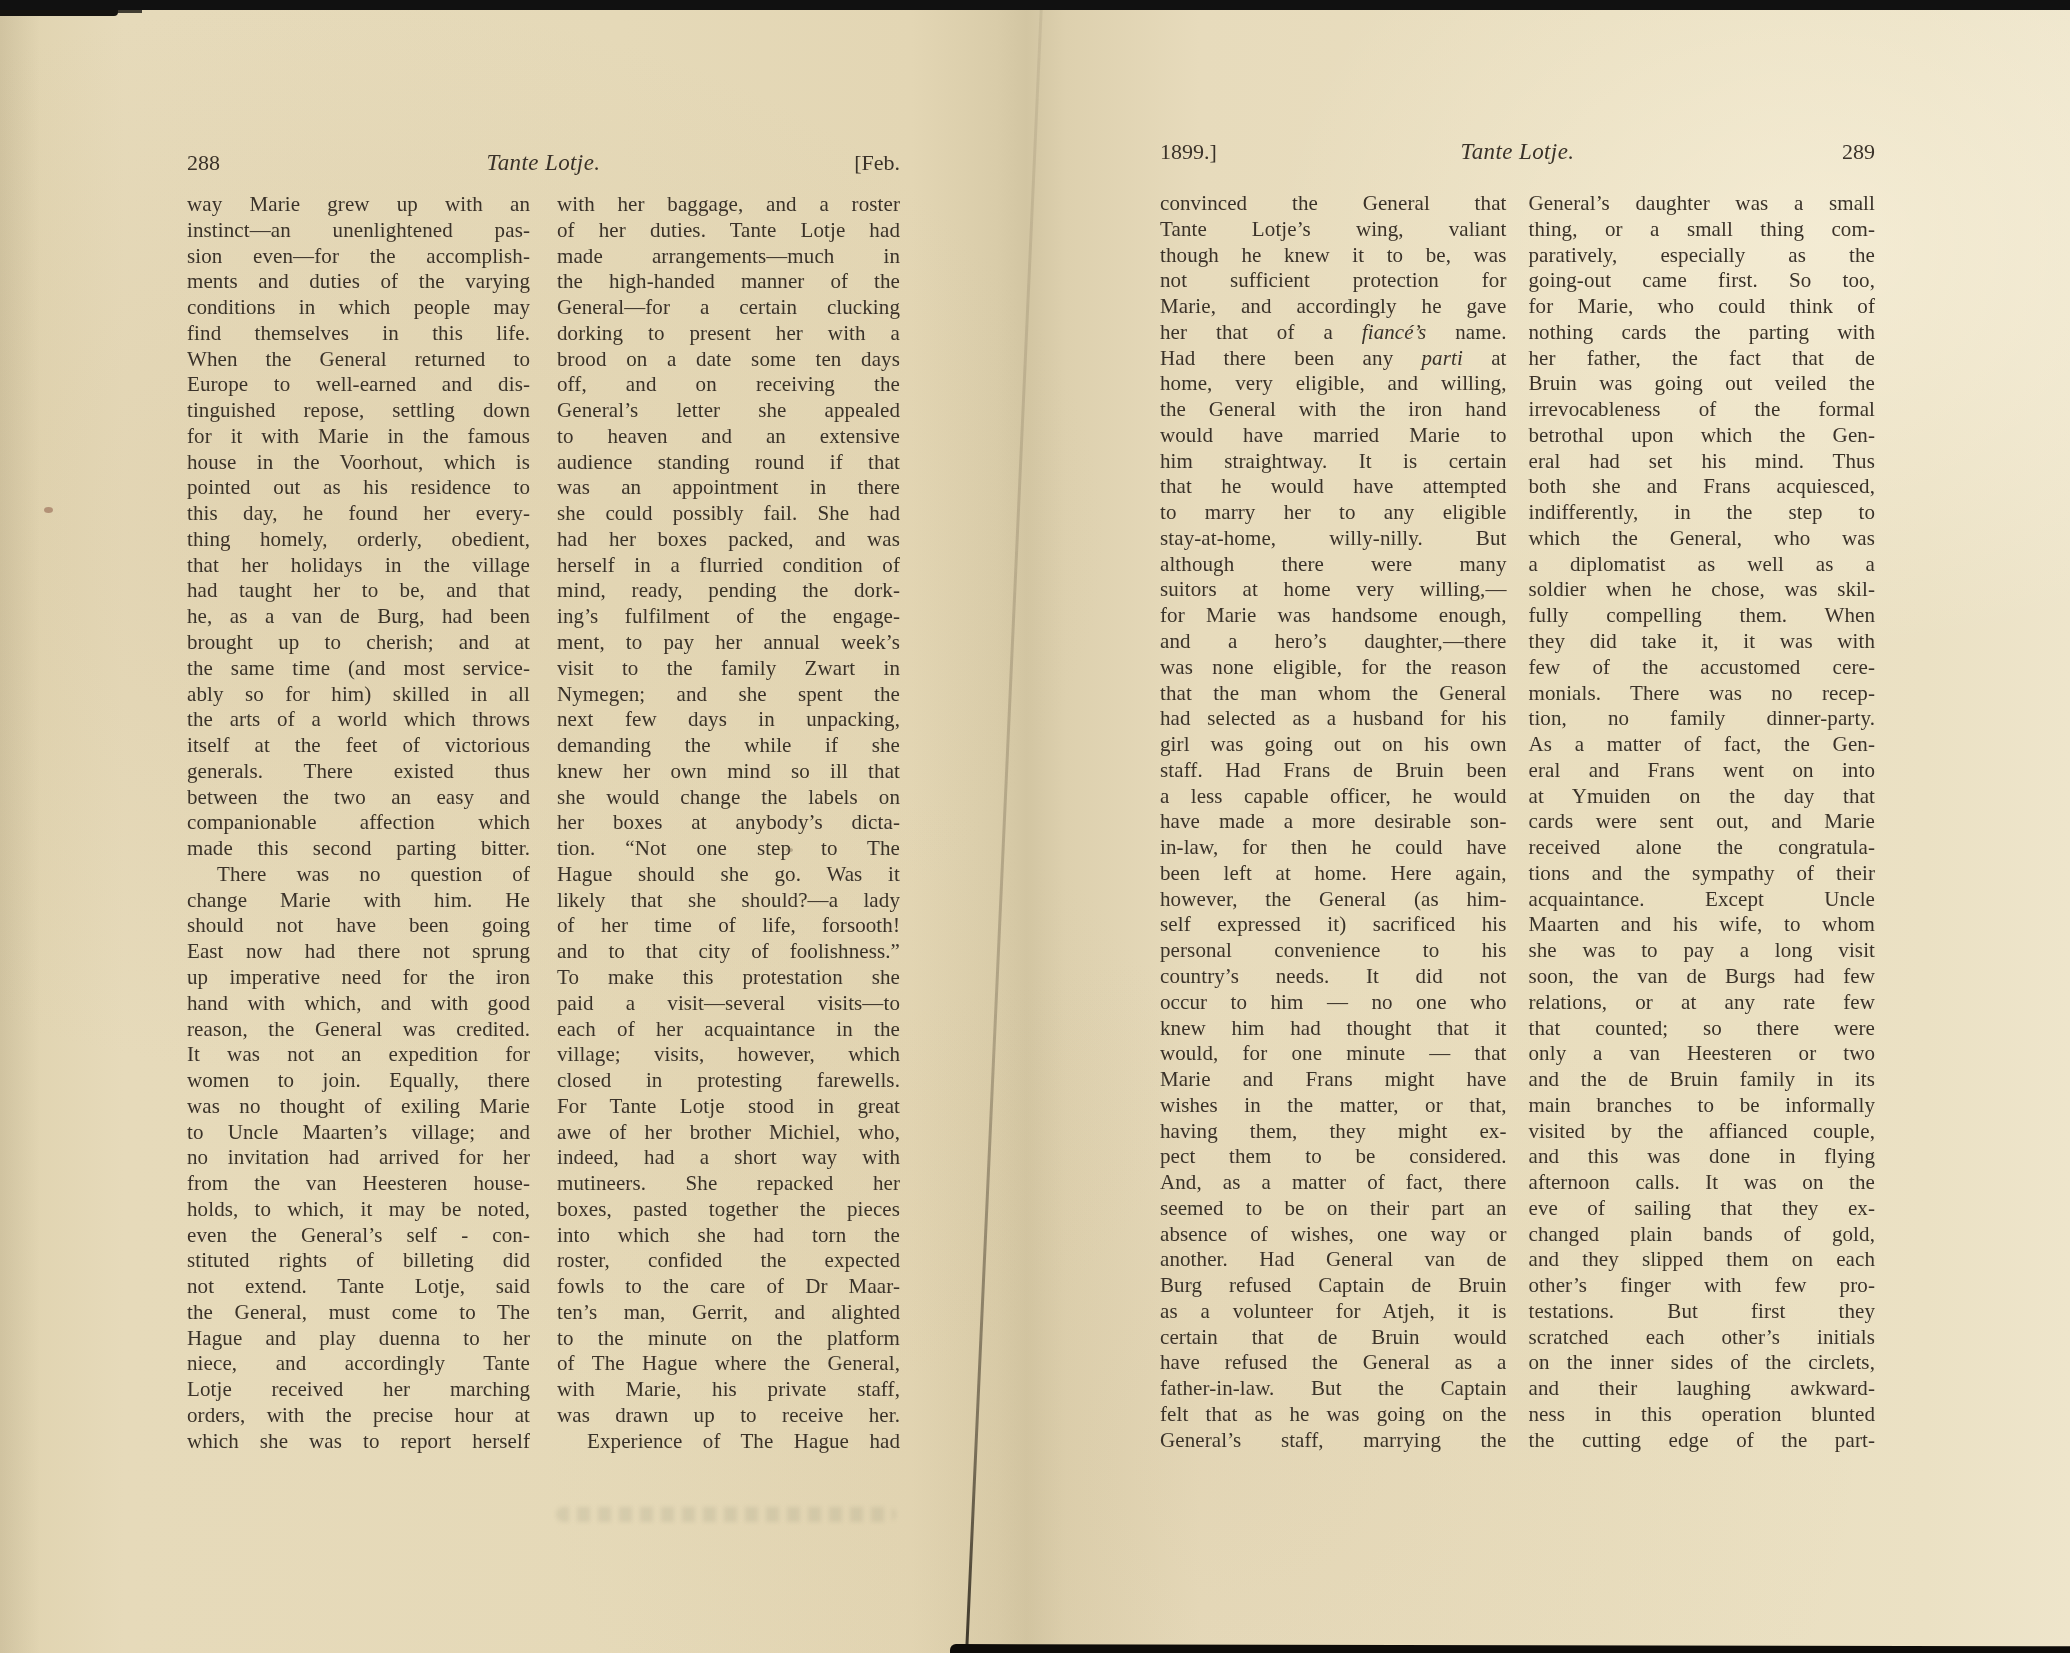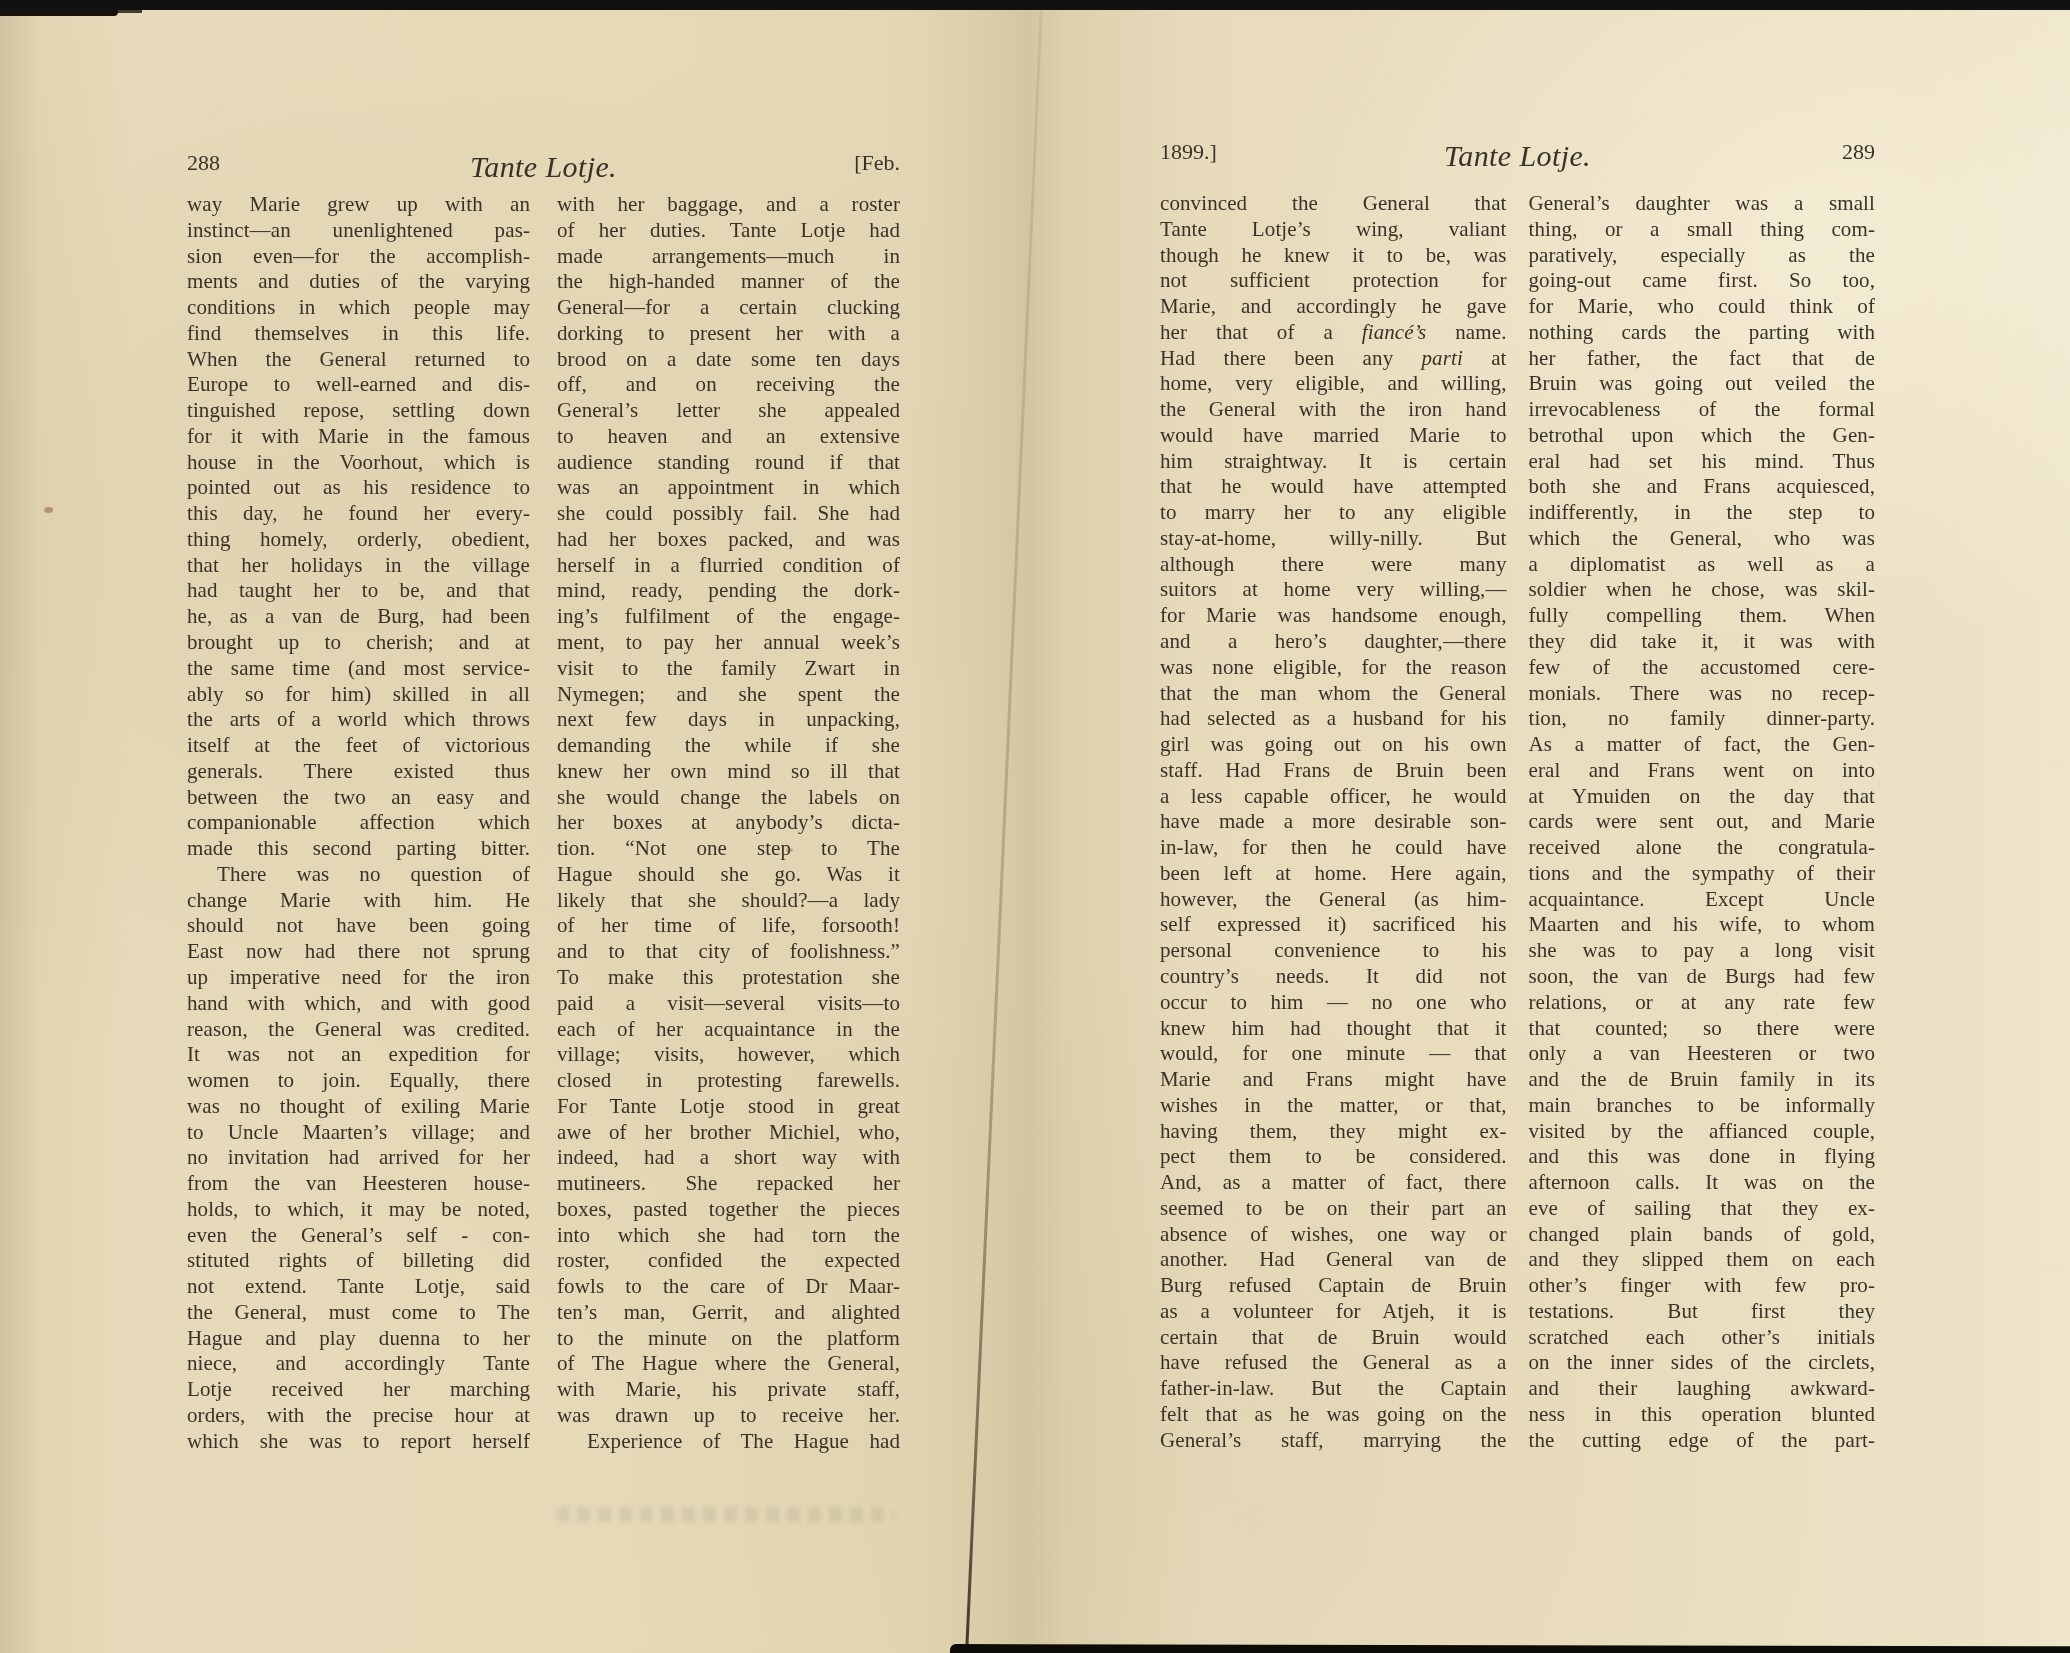--- a/index.html
+++ b/index.html
@@ -17,21 +17,21 @@
       linear-gradient(90deg,
         #dfd2ae 0%, #e6daba 6%, #e5d9b8 30%, #e3d6b4 44%,
         #d9cca9 48.2%, #d2c5a2 49.6%, #ddd0ae 51.5%, #e7dbbc 58%,
         #e9debf 78%, #ebe1c4 93%, #eee5cb 100%);
     margin-top: 10px;
   }
   .page{position:absolute;top:0;}
   .page-header{position:relative;height:34px;font-size:22px;}
   .hdr-left{position:absolute;left:0;top:0;}
   .hdr-right{position:absolute;right:0;top:0;}
-  .hdr-title{position:absolute;left:0;right:0;text-align:center;font-style:italic;font-size:30px;letter-spacing:0.4px;}
+  .hdr-title{position:absolute;left:0;right:0;text-align:center;font-style:italic;font-size:23px;letter-spacing:0.4px;}
   .columns{position:absolute;left:0;right:0;display:flex;}
   .col{flex:1 1 0;}
   .tline{
     text-align:justify;
     text-align-last:justify;
     height:25.78px;
     line-height:25.78px;
     font-size:21px;
     letter-spacing:0.1px;
     overflow:visible;
@@ -160,21 +160,21 @@
           <div class="tline">of her duties.  Tante Lotje had</div>
           <div class="tline">made arrangements—much in</div>
           <div class="tline">the high-handed manner of the</div>
           <div class="tline">General—for a certain clucking</div>
           <div class="tline">dorking to present her with a</div>
           <div class="tline">brood on a date some ten days</div>
           <div class="tline">off, and on receiving the</div>
           <div class="tline">General’s letter she appealed</div>
           <div class="tline">to heaven and an extensive</div>
           <div class="tline">audience standing round if that</div>
-          <div class="tline">was an appointment in which</div>
+          <div class="tline">was an appointment in there</div>
           <div class="tline">she could possibly fail.  She had</div>
           <div class="tline">had her boxes packed, and was</div>
           <div class="tline">herself in a flurried condition of</div>
           <div class="tline">mind, ready, pending the dork-</div>
           <div class="tline">ing’s fulfilment of the engage-</div>
           <div class="tline">ment, to pay her annual week’s</div>
           <div class="tline">visit to the family Zwart in</div>
           <div class="tline">Nymegen; and she spent the</div>
           <div class="tline">next few days in unpacking,</div>
           <div class="tline">demanding the while if she</div>

